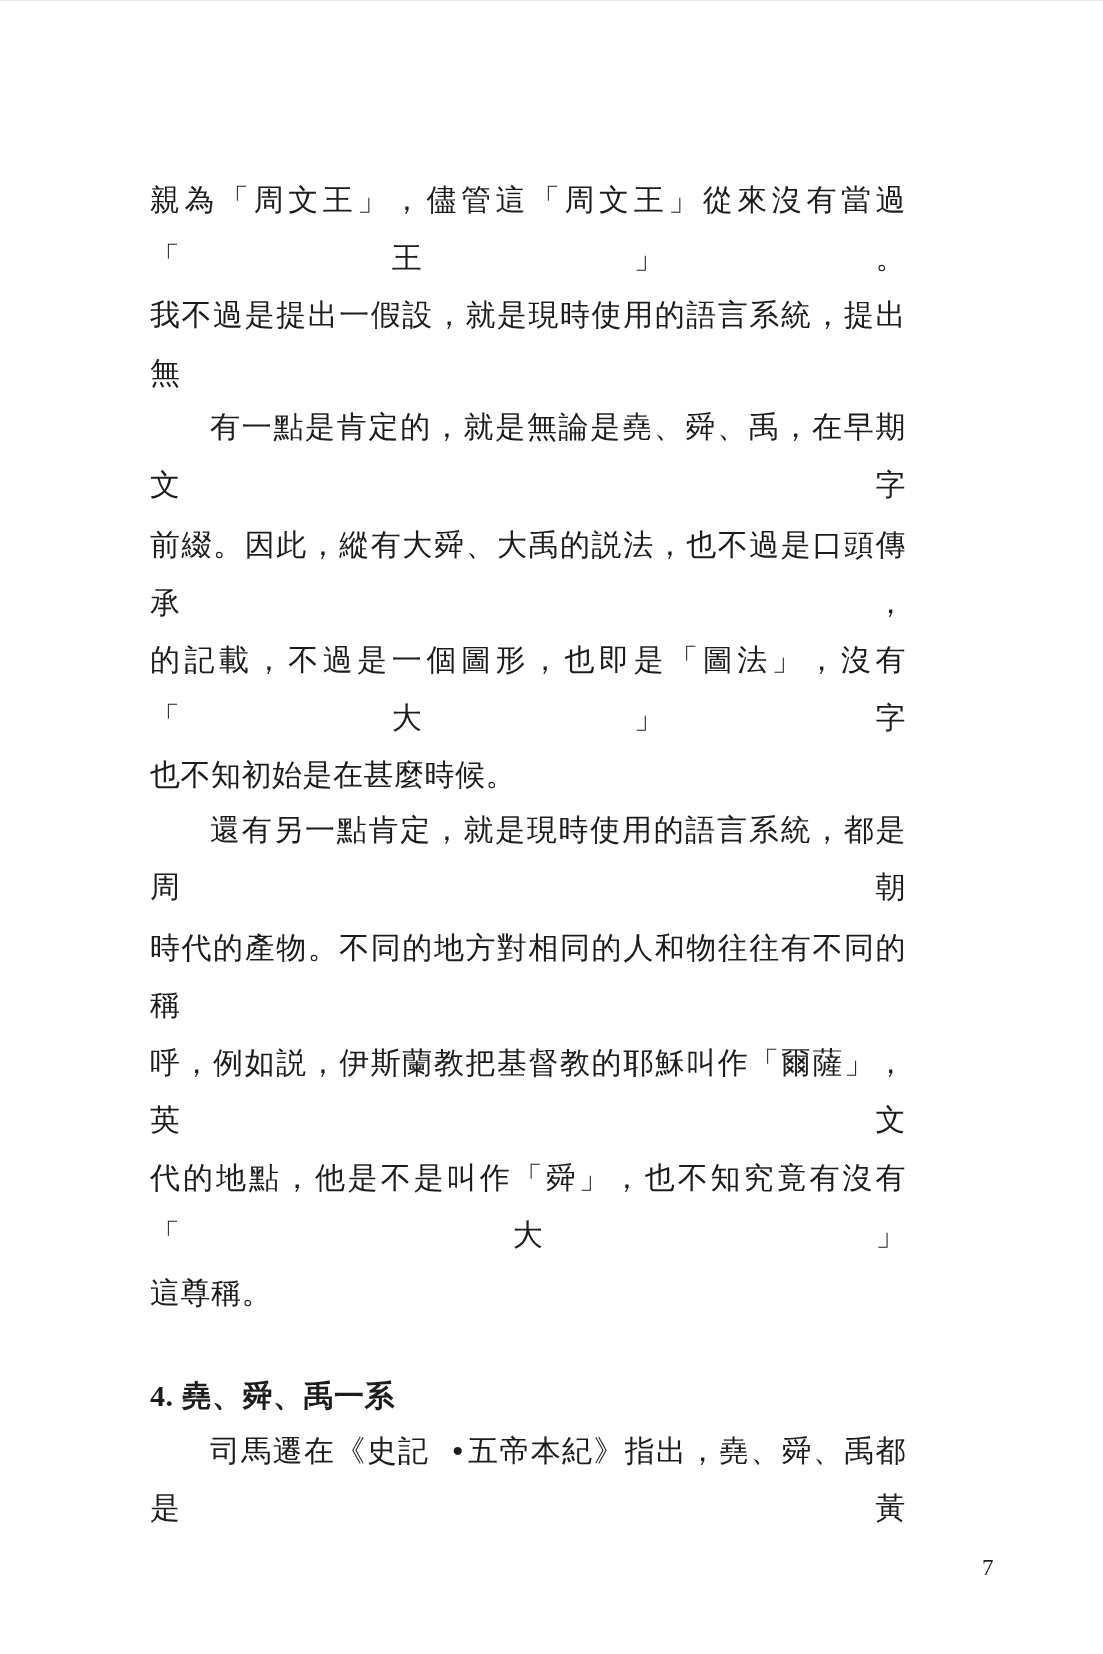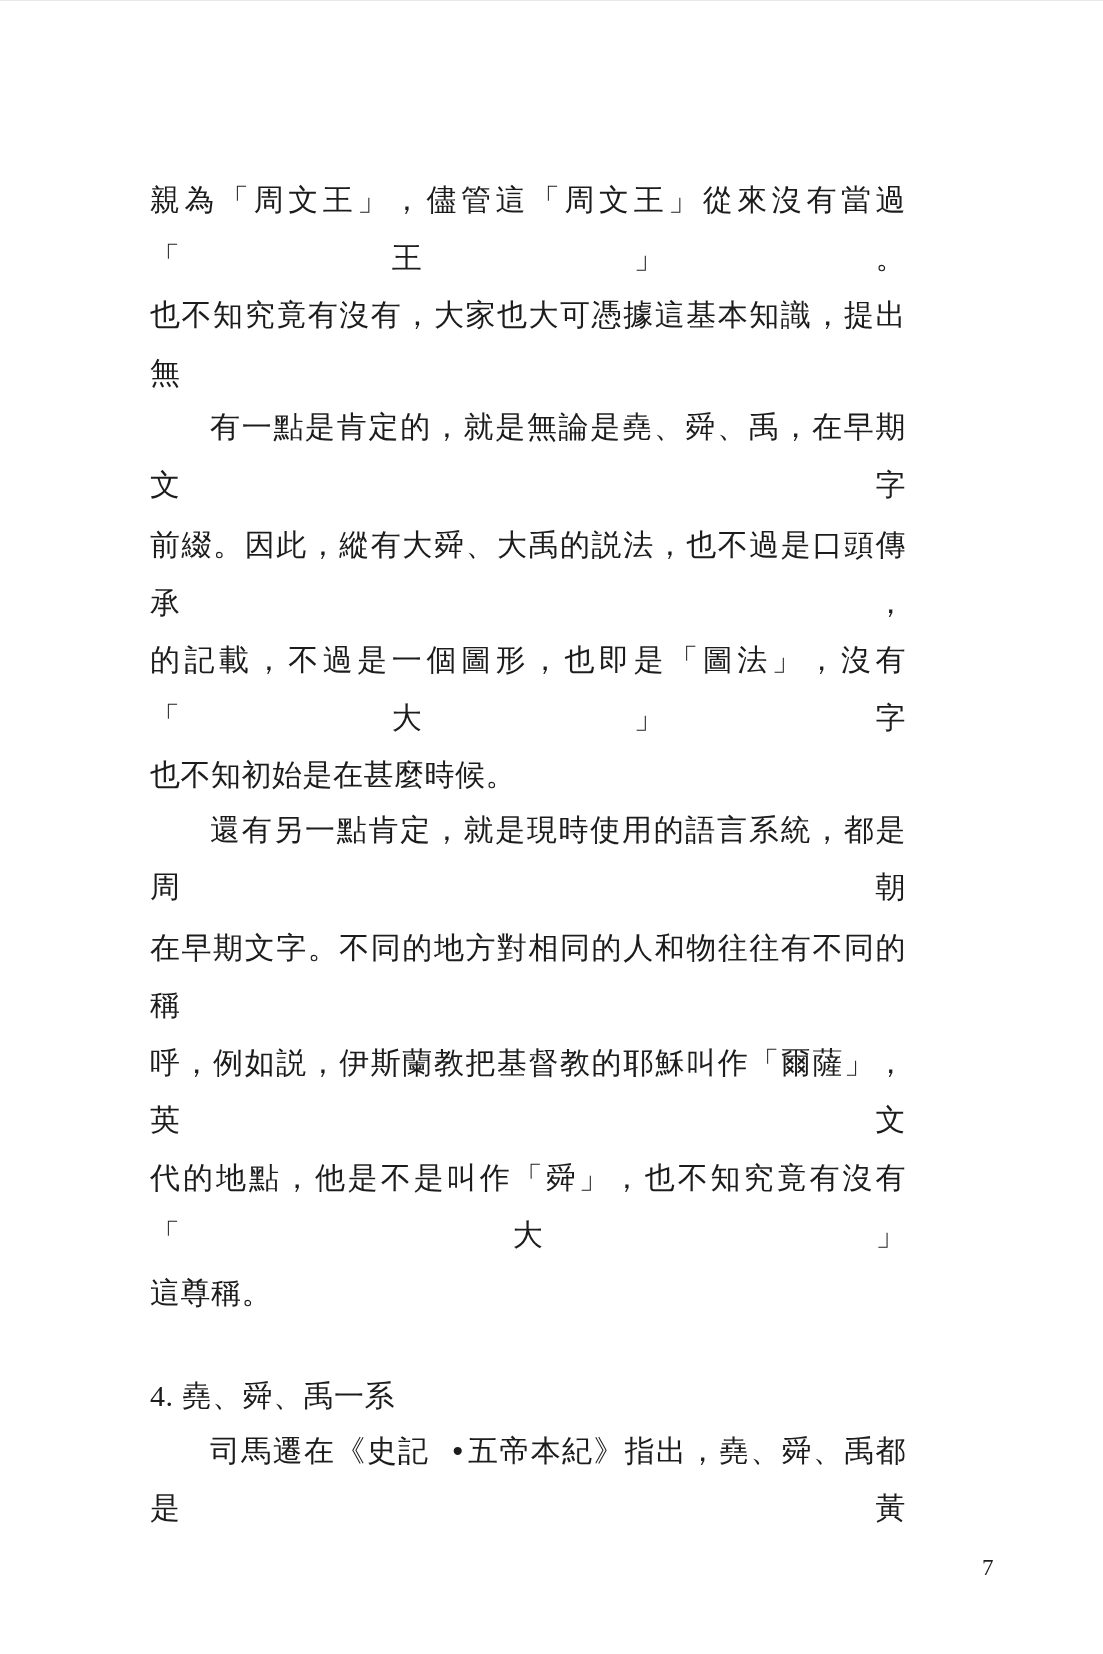--- a/index.html
+++ b/index.html
@@ -34,45 +34,45 @@
     text-align-last: justify;
   }
   .line.indent {
     text-indent: 2em;
     font-family: Liberation Mono, monospace;
   }
   .line.bold {
     font-weight: bold;
   }
   .line.heading {
-    font-weight: normal;
+    font-weight: bold;
     margin-top: 46px;
   }
   .page-number {
     position: absolute;
     left: 982px;
     top: 1552px;
     font-size: 23px;
     line-height: 30px;
     color: var(--page-text, #1c1c1c);
   }
 </style>
 </head>
 <body>
 
 <div class="page">
   <div class="text-block">
       <div class="line justify">親為「周文王」，儘管這「周文王」從來沒有當過「王」。</div>
-      <div class="line justify">也不知究竟有沒有，大家也大可憑據這基本知識，提出無</div>
+      <div class="line justify">我不過是提出一假設，就是現時使用的語言系統，提出無</div>
       <div class="line indent justify">有一點是肯定的，就是無論是堯、舜、禹，在早期文字</div>
       <div class="line justify">前綴。因此，縱有大舜、大禹的説法，也不過是口頭傳承，</div>
       <div class="line justify">的記載，不過是一個圖形，也即是「圖法」，沒有「大」字</div>
       <div class="line">也不知初始是在甚麼時候。</div>
       <div class="line indent justify">還有另一點肯定，就是現時使用的語言系統，都是周朝</div>
-      <div class="line justify">在早期文字。不同的地方對相同的人和物往往有不同的稱</div>
+      <div class="line justify">時代的產物。不同的地方對相同的人和物往往有不同的稱</div>
       <div class="line justify">呼，例如説，伊斯蘭教把基督教的耶穌叫作「爾薩」，英文</div>
       <div class="line justify">代的地點，他是不是叫作「舜」，也不知究竟有沒有「大」</div>
       <div class="line">這尊稱。</div>
       <div class="line heading bold">4. 堯、舜、禹一系</div>
       <div class="line indent justify">司馬遷在《史記 •五帝本紀》指出，堯、舜、禹都是黃</div>
     </div>
   <div class="page-number">7</div>
 </div>
 
 </body></html>

